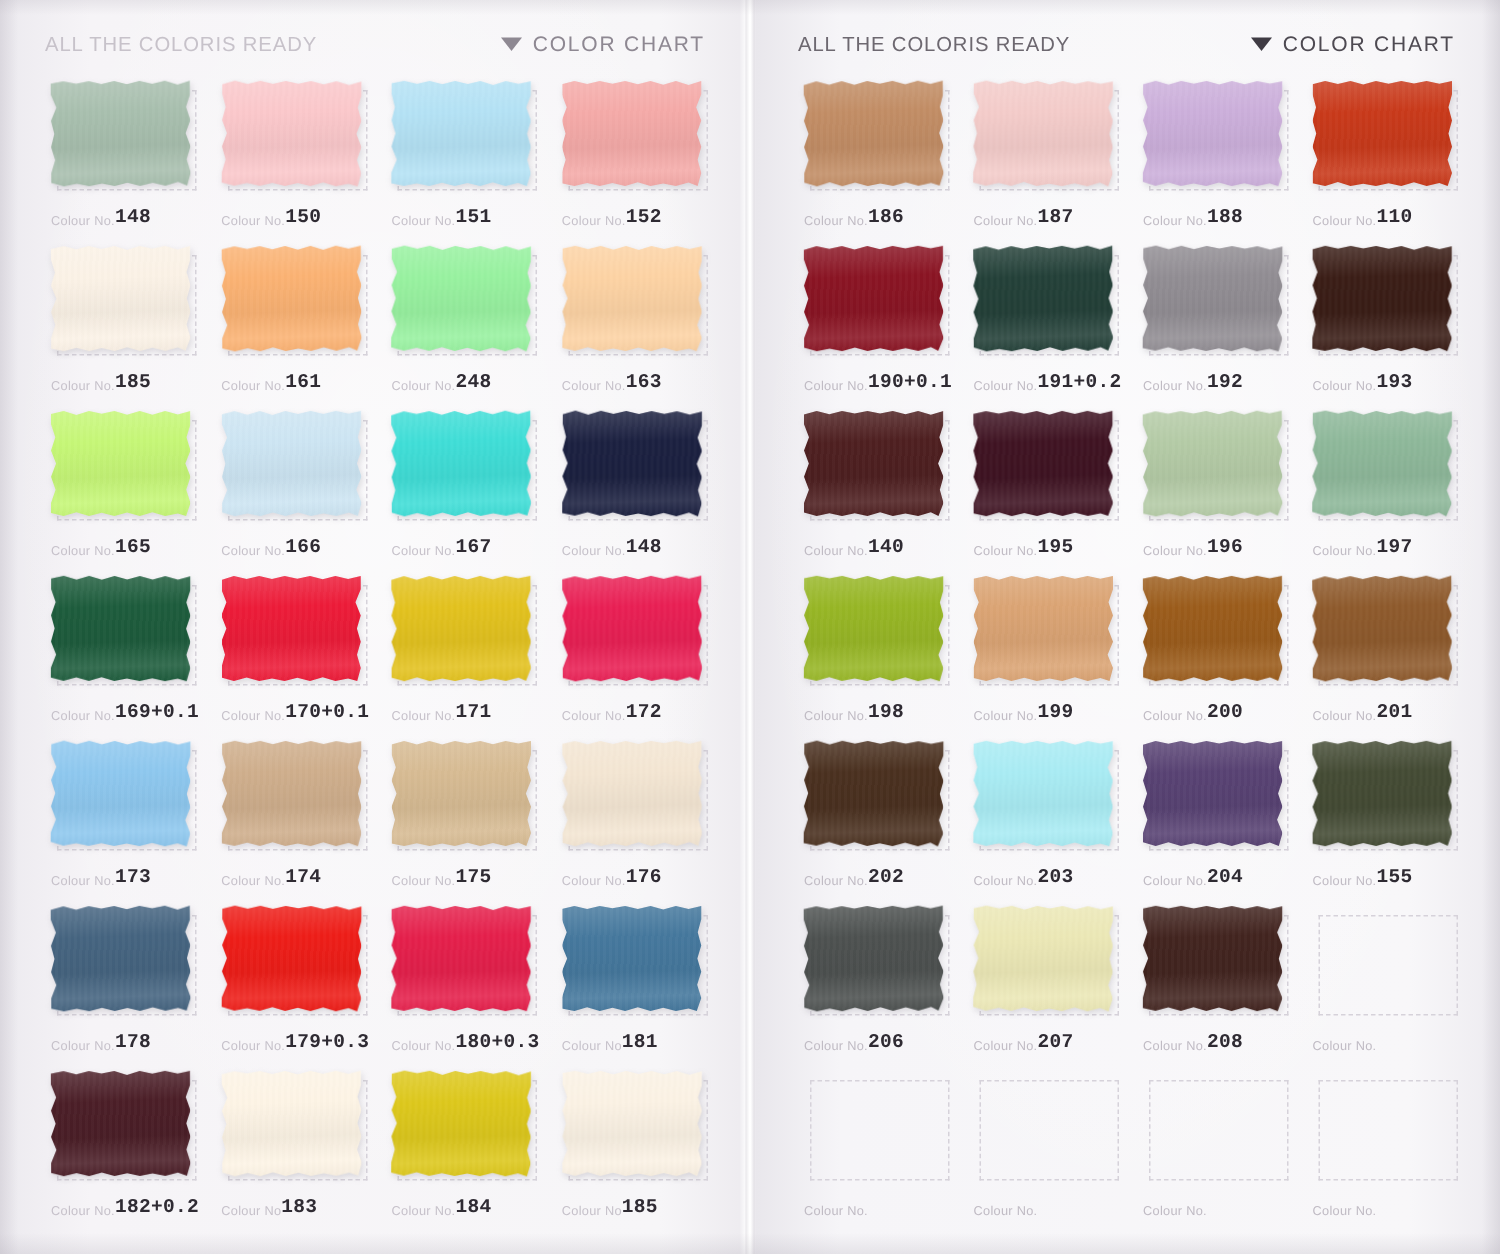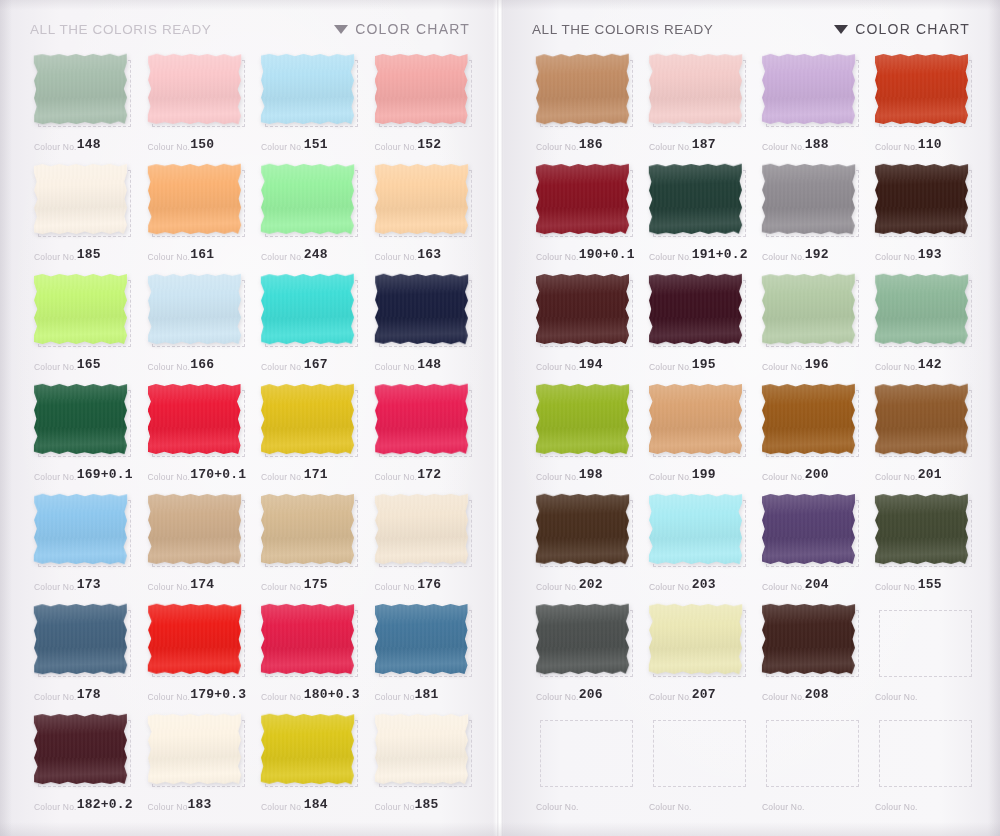--- a/index.html
+++ b/index.html
@@ -552,21 +552,21 @@
             <span class="cap-no">193</span>
           </div>
         </div>
         <div class="cell">
           <div class="slot"></div>
           <div class="swatch" style="transform: rotate(0deg);">
             <div class="fab" style="position: relative; background-color: rgb(78, 31, 32); clip-path: polygon(0% 3.44%, 9.09% 0%, 18.18% 3.02%, 27.27% 0%, 36.36% 2.42%, 45.45% 0%, 54.55% 2.42%, 63.64% 0%, 72.73% 3.08%, 81.82% 0%, 90.91% 3.56%, 100% 0%, 100% 12.5%, 97.03% 25%, 100% 37.5%, 96.12% 50%, 100% 62.5%, 97.37% 75%, 100% 87.5%, 96.42% 100%, 90.91% 96.53%, 81.82% 100%, 72.73% 97.72%, 63.64% 100%, 54.55% 96.53%, 45.45% 100%, 36.36% 97.35%, 27.27% 100%, 18.18% 97.44%, 9.09% 100%, 0% 96.65%, 0% 87.5%, 3.55% 75%, 0% 62.5%, 3.48% 50%, 0% 37.5%, 3.59% 25%, 0% 12.5%); mask-image: none;"></div>
           </div>
           <div class="caption">
             <span class="cap-label">Colour No.</span>
-            <span class="cap-no">194</span>
+            <span class="cap-no">140</span>
           </div>
         </div>
         <div class="cell">
           <div class="slot"></div>
           <div class="swatch" style="transform: rotate(-0.18deg);">
             <div class="fab" style="position: relative; background-color: rgb(63, 19, 34); clip-path: polygon(0% 2.67%, 9.09% 0%, 18.18% 2.46%, 27.27% 0%, 36.36% 2.7%, 45.45% 0%, 54.55% 3.47%, 63.64% 0%, 72.73% 2.86%, 81.82% 0%, 90.91% 2.96%, 100% 0%, 100% 12.5%, 96.89% 25%, 100% 37.5%, 96.3% 50%, 100% 62.5%, 96.75% 75%, 100% 87.5%, 96.35% 100%, 90.91% 97.53%, 81.82% 100%, 72.73% 96.9%, 63.64% 100%, 54.55% 96.59%, 45.45% 100%, 36.36% 97.1%, 27.27% 100%, 18.18% 96.35%, 9.09% 100%, 0% 97.29%, 0% 87.5%, 3.78% 75%, 0% 62.5%, 2.43% 50%, 0% 37.5%, 3.21% 25%, 0% 12.5%); mask-image: none;"></div>
           </div>
           <div class="caption">
             <span class="cap-label">Colour No.</span>
             <span class="cap-no">195</span>
@@ -582,21 +582,21 @@
             <span class="cap-no">196</span>
           </div>
         </div>
         <div class="cell">
           <div class="slot"></div>
           <div class="swatch" style="transform: rotate(0.36deg);">
             <div class="fab" style="position: relative; background-color: rgb(142, 184, 154); clip-path: polygon(0% 2.46%, 9.09% 0%, 18.18% 2.7%, 27.27% 0%, 36.36% 3.47%, 45.45% 0%, 54.55% 2.86%, 63.64% 0%, 72.73% 2.96%, 81.82% 0%, 90.91% 2.71%, 100% 0%, 100% 12.5%, 96.3% 25%, 100% 37.5%, 96.75% 50%, 100% 62.5%, 96.35% 75%, 100% 87.5%, 96.12% 100%, 90.91% 96.51%, 81.82% 100%, 72.73% 97.53%, 63.64% 100%, 54.55% 96.9%, 45.45% 100%, 36.36% 96.59%, 27.27% 100%, 18.18% 97.1%, 9.09% 100%, 0% 96.35%, 0% 87.5%, 3.2% 75%, 0% 62.5%, 3.78% 50%, 0% 37.5%, 2.43% 25%, 0% 12.5%); mask-image: none;"></div>
           </div>
           <div class="caption">
             <span class="cap-label">Colour No.</span>
-            <span class="cap-no">142</span>
+            <span class="cap-no">197</span>
           </div>
         </div>
         <div class="cell">
           <div class="slot"></div>
           <div class="swatch" style="transform: rotate(0.18deg);">
             <div class="fab" style="position: relative; background-color: rgb(151, 182, 37); clip-path: polygon(0% 2.42%, 9.09% 0%, 18.18% 2.42%, 27.27% 0%, 36.36% 3.08%, 45.45% 0%, 54.55% 3.56%, 63.64% 0%, 72.73% 2.59%, 81.82% 0%, 90.91% 2.51%, 100% 0%, 100% 12.5%, 97.37% 25%, 100% 37.5%, 96.42% 50%, 100% 62.5%, 96.4% 75%, 100% 87.5%, 97.37% 100%, 90.91% 97.46%, 81.82% 100%, 72.73% 96.54%, 63.64% 100%, 54.55% 96.53%, 45.45% 100%, 36.36% 97.72%, 27.27% 100%, 18.18% 96.53%, 9.09% 100%, 0% 97.35%, 0% 87.5%, 3.41% 75%, 0% 62.5%, 3.68% 50%, 0% 37.5%, 3.55% 25%, 0% 12.5%); mask-image: none;"></div>
           </div>
           <div class="caption">
             <span class="cap-label">Colour No.</span>
             <span class="cap-no">198</span>

